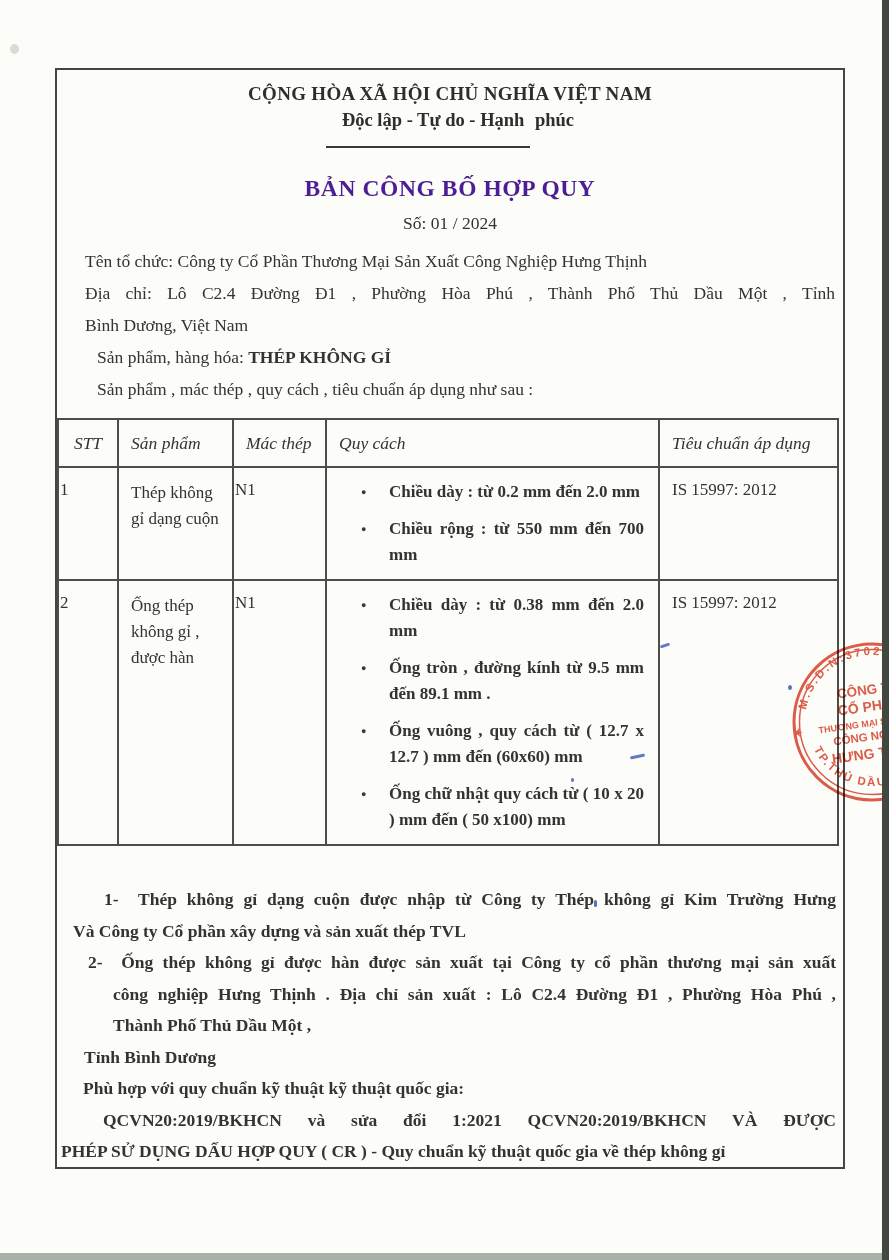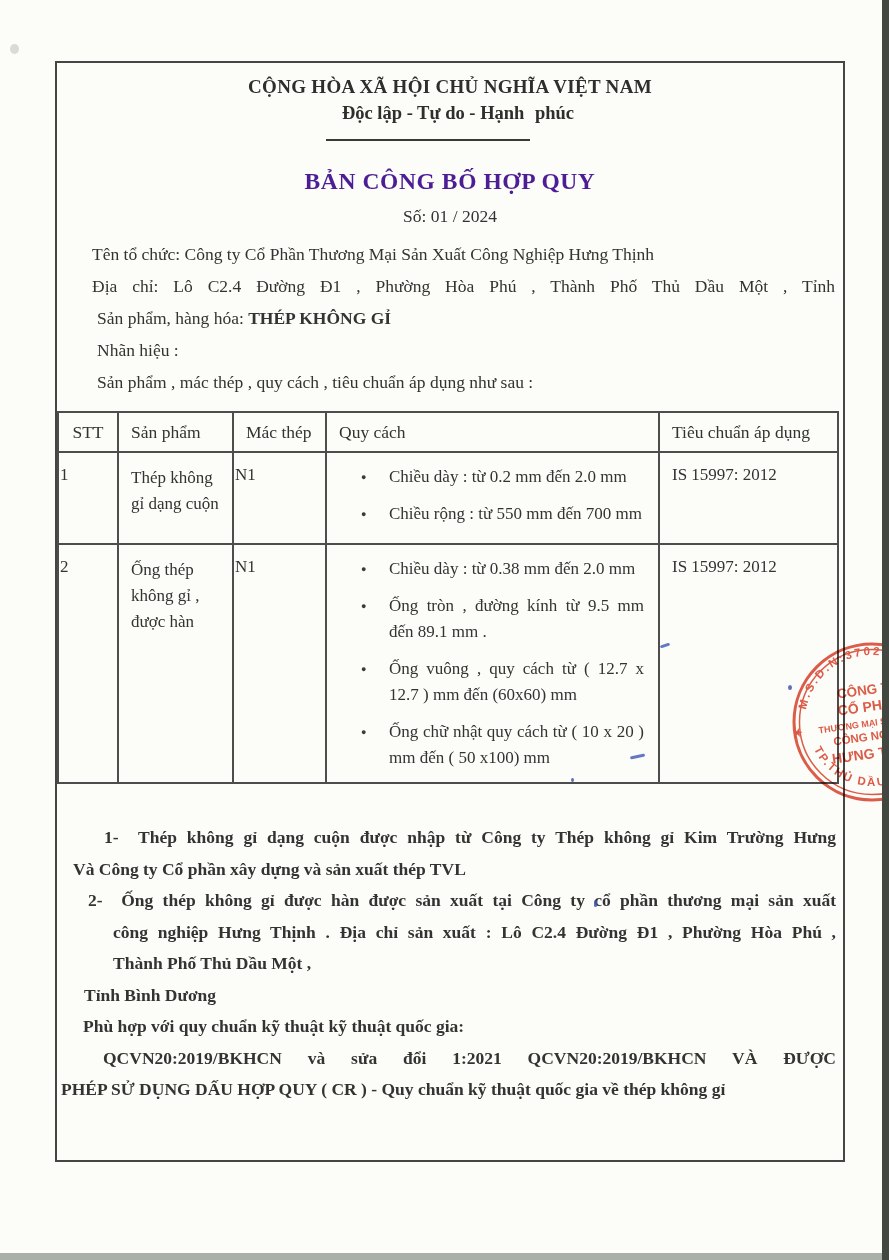--- a/index.html
+++ b/index.html
@@ -11,57 +11,57 @@
   
   .edge-right{position:absolute;right:0;top:0;width:7px;height:1260px;background:#42473f;z-index:30;}
   .edge-bottom{position:absolute;left:0;bottom:0;width:882px;height:7px;background:#a8b0a8;z-index:30;}
   .speck{position:absolute;border-radius:50%;z-index:8;}
   .speck.gray{background:#b9b9b4;}
   .speck.blue{background:#3f57b5;opacity:.85;}
   .dash{position:absolute;background:#3f57b5;opacity:.8;border-radius:2px;z-index:8;}
 
   
   .frame{
-    position:absolute;left:55px;top:61px;width:790px;height:1101px;
+    position:absolute;left:55px;top:68px;width:790px;height:1101px;
     border:2px solid #454545;box-sizing:border-box;
   }
   .hdr-country{margin-top:13px;text-align:center;font-weight:bold;font-size:19px;letter-spacing:.3px;color:#2e2e2e;}
   .hdr-motto{margin-top:5px;text-align:center;font-weight:bold;font-size:18.5px;color:#2e2e2e;}
   .hdr-motto .ul{display:inline-block;border-bottom:2.5px solid #383838;padding:0 6px 15px 16px;}
   .doc-title{margin-top:27px;text-align:center;font-weight:bold;font-size:23.5px;letter-spacing:.6px;color:#4c1d95;}
   .doc-number{margin-top:11px;text-align:center;font-size:17.5px;}
 
   .body-block{margin-top:11px;font-size:17.5px;line-height:32px;}
-  .line{margin-left:35px;margin-right:8px;}
+  .line{margin-left:28px;margin-right:8px;}
   .line.indent{margin-left:40px;}
   .fill{text-align:justify;text-align-last:justify;}
   .b{font-weight:bold;}
 
   table.spec{
     margin:13px 0 0 0;border-collapse:collapse;table-layout:fixed;width:780px;
     font-size:17px;
   }
   table.spec td,table.spec th{
     border:2px solid #4d4d4d;vertical-align:top;box-sizing:border-box;
     font-weight:normal;text-align:left;color:#333;
   }
-  tr.thead{height:40px;}
+  tr.thead{height:48px;font-style:italic;}
   tr.thead th{vertical-align:middle;font-size:17.5px;padding:0 0 0 12px;}
   tr.thead th.c{text-align:center;padding:0;}
   tr.r1{height:92px;}
   tr.r2{height:235px;}
   td.cstt{text-align:center;padding-top:12px;}
   td.cprod{padding:12px 8px 0 12px;text-align:justify;line-height:26px;}
   td.cgrade{text-align:center;padding-top:12px;}
   td.cspecs{padding:11px 14px 0 22px;}
   td.cstd{padding:12px 6px 0 12px;}
   ul.specs{list-style:none;margin:0;padding:0;}
   ul.specs li{
     position:relative;padding-left:40px;margin-bottom:11px;
-    line-height:26px;text-align:justify;
+    line-height:26px;text-align:justify;font-weight:bold;
   }
   ul.specs li::before{content:"●";position:absolute;left:12px;top:0;font-size:9px;line-height:26px;color:#3a3a3a;}
 
   .notes{margin-top:38px;font-size:17.5px;line-height:31.5px;font-weight:bold;}
   .nl{margin-right:7px;}
   .nl.n1a{margin-left:47px;}
   .nl.n1b{margin-left:16px;}
   .nl.n2a{margin-left:31px;}
   .nl.n2b,.nl.n2c{margin-left:56px;}
   .nl.prov{margin-left:27px;}
@@ -83,22 +83,22 @@
     <div class="hdr-country">CỘNG HÒA XÃ HỘI CHỦ NGHĨA VIỆT NAM</div>
 
     <div class="hdr-motto"><span class="ul">Độc lập - Tự do - Hạnh</span><span> phúc</span></div>
 
     <div class="doc-title">BẢN CÔNG BỐ HỢP QUY</div>
     <div class="doc-number">Số: 01 / 2024</div>
 
     <div class="body-block">
       <div class="line">Tên tổ chức: Công ty Cổ Phần Thương Mại Sản Xuất Công Nghiệp Hưng Thịnh</div>
       <div class="line fill">Địa chỉ: Lô C2.4 Đường Đ1 , Phường Hòa Phú , Thành Phố Thủ Dầu Một , Tỉnh</div>
+      <div class="line">Bình Dương, Việt Nam</div>
       <div class="line indent"><span>Sản phẩm, hàng hóa: </span><span class="b">THÉP KHÔNG GỈ</span></div>
-      <div class="line indent">Nhãn hiệu :</div>
       <div class="line indent">Sản phẩm , mác thép , quy cách , tiêu chuẩn áp dụng như sau :</div>
     </div>
 
     <table class="spec">
       <colgroup>
         <col style="width:60px">
           <col style="width:115px">
           <col style="width:93px">
           <col style="width:333px">
           <col style="width:179px">

